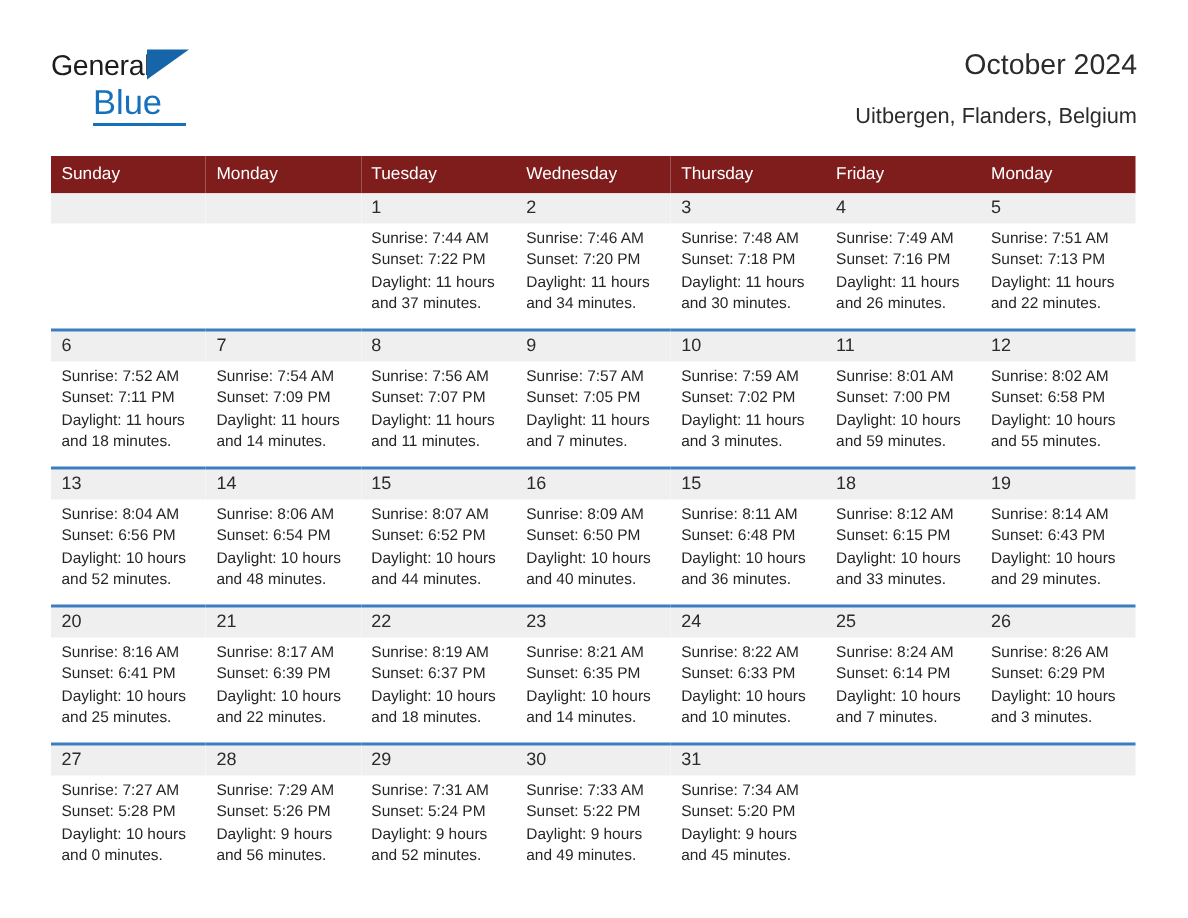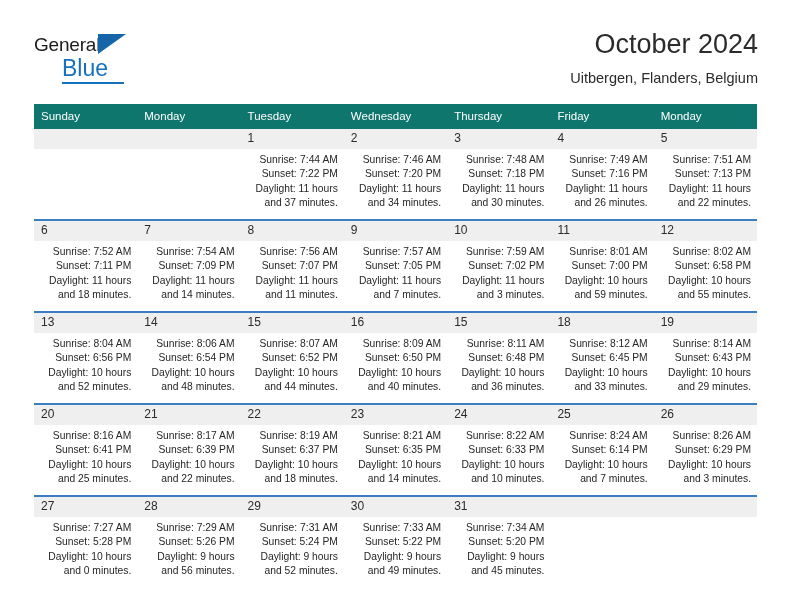--- a/index.html
+++ b/index.html
@@ -69,21 +69,21 @@
     background: #1671bd;
   }
 
   .title-wrap {
     position: absolute;
     right: 0;
     top: 0;
     text-align: right;
   }
   .cal-title {
-    font-size: 27px;
+    font-size: 19px;
     color: #2b2b2b;
     line-height: 32px;
     font-weight: normal;
     margin: 0;
     white-space: nowrap;
   }
   .cal-subtitle {
     font-size: 14.5px;
     color: #2b2b2b;
     line-height: 20px;
@@ -94,21 +94,21 @@
   
   .calendar {
     position: absolute;
     left: 34px;
     top: 104px;
     width: 723px;
     border-collapse: collapse;
     table-layout: fixed;
   }
   .calendar th {
-    background: #0f766e;
+    background: #7f1d1d;
     color: #ffffff;
     font-size: 11.5px;
     font-weight: normal;
     text-align: left;
     padding: 5px 0 5px 7px;
     line-height: 15px;
     height: 15px;
     border: none;
   }
   .calendar td {
@@ -131,21 +131,20 @@
     color: #2b2b2b;
     line-height: 15px;
     padding: 2px 0 3px 7px;
     height: 15px;
   }
   .info {
     padding: 4px 6px 0 7px;
     font-size: 10.3px;
     line-height: 14.4px;
     color: #262626;
-    text-align: right;
   }
   .info div {
     white-space: nowrap;
   }
   .info .daylight {
     white-space: normal;
   }
 </style>
 </head>
 <body>
@@ -337,21 +336,21 @@
             <div class="info">
               <div>Sunrise: 8:11 AM</div>
               <div>Sunset: 6:48 PM</div>
               <div class="daylight">Daylight: 10 hours and 36 minutes.</div>
             </div>
           </td>
         <td>
             <div class="daynum">18</div>
             <div class="info">
               <div>Sunrise: 8:12 AM</div>
-              <div>Sunset: 6:45 PM</div>
+              <div>Sunset: 6:15 PM</div>
               <div class="daylight">Daylight: 10 hours and 33 minutes.</div>
             </div>
           </td>
         <td>
             <div class="daynum">19</div>
             <div class="info">
               <div>Sunrise: 8:14 AM</div>
               <div>Sunset: 6:43 PM</div>
               <div class="daylight">Daylight: 10 hours and 29 minutes.</div>
             </div>

